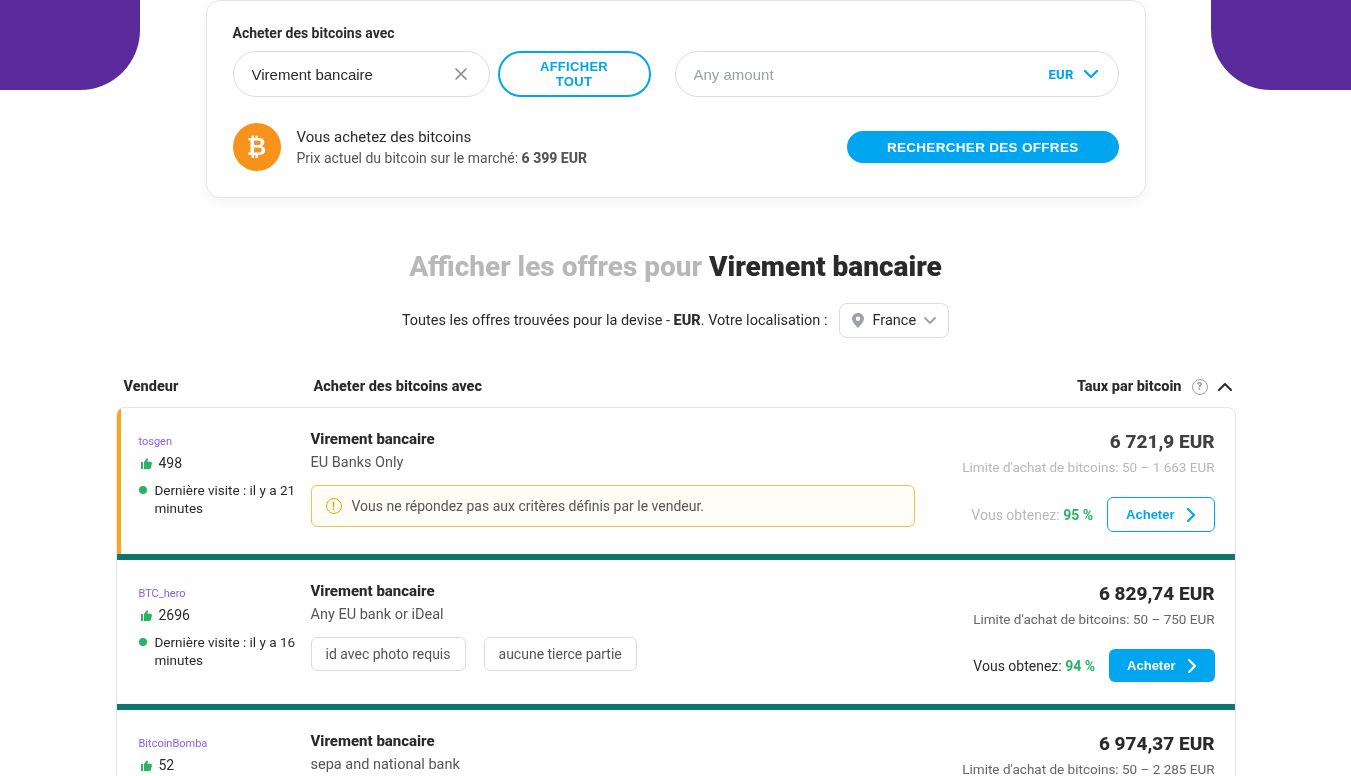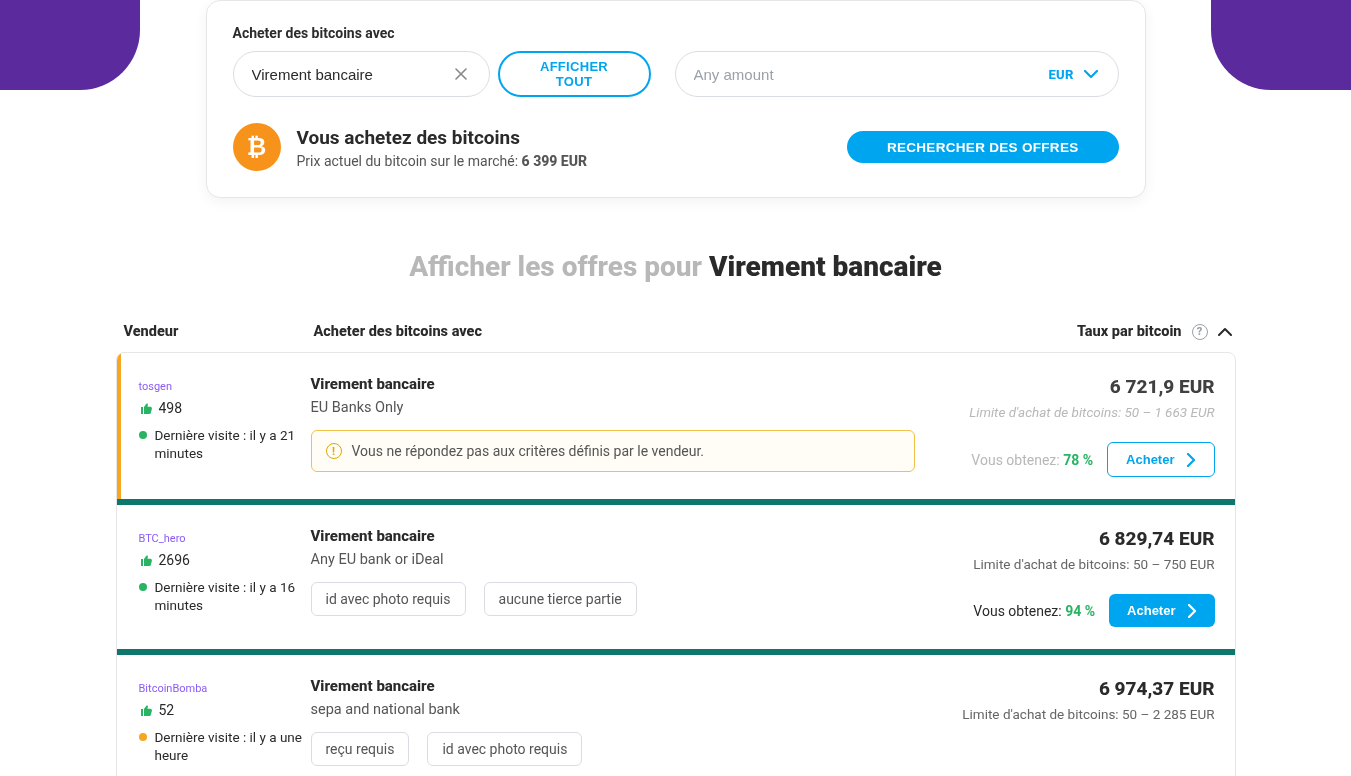--- a/index.html
+++ b/index.html
@@ -28,21 +28,21 @@
   }
   .amount-group { flex: 1; display: flex; align-items: center; border: 1px solid #d9dde2; border-radius: 999px; height: 46px; padding: 0 6px 0 18px; }
   .amount-input { flex: 1; border: none; outline: none; font-size: 15px; color: #2a2a2a; background: transparent; }
   .amount-input::placeholder { color: #9aa1a9; }
   .currency-select { display: flex; align-items: center; gap: 10px; padding: 0 14px; cursor: pointer; }
   .currency-select-label { font-weight: 800; font-size: 13px; color: #00a5ef; letter-spacing: 0.2px; }
 
   .buy-row { display: flex; align-items: center; justify-content: space-between; margin-top: 26px; }
   .buy-left { display: flex; align-items: center; gap: 16px; }
   .btc-circle { width: 48px; height: 48px; border-radius: 50%; background: #f7931a; display: flex; align-items: center; justify-content: center; color: #fff; font-weight: 900; font-size: 24px; }
-  .buy-title { font-size: 19px; font-weight: 700; color: #2a2a2a; }
+  .buy-title { font-size: 15px; font-weight: 400; color: #2a2a2a; }
   .buy-sub { font-size: 14px; color: #555; margin-top: 4px; }
   .buy-sub b { font-weight: 800; }
   .search-btn-primary {
     background: #00a5ef; color: #fff; border: none; border-radius: 999px; height: 32px; padding: 0 40px; font-size: 13.5px; font-weight: 800; letter-spacing: 0.3px; cursor: pointer;
   }
 
   .offers-heading { text-align: center; margin-top: 52px; font-size: 28px; font-weight: 800; color: #b8b8b8; }
   .offers-heading b { color: #2a2a2a; }
 
   .location-row { text-align: center; margin-top: 20px; font-size: 14.5px; color: #2a2a2a; display: flex; align-items: center; justify-content: center; gap: 12px; }
@@ -72,21 +72,21 @@
   .method-name { font-weight: 800; font-size: 15px; }
   .method-detail { color: #555; font-size: 14.5px; margin-top: 6px; }
   .warning-box { margin-top: 14px; border: 1px solid #f0c24a; background: #fffdf5; border-radius: 6px; padding: 12px 14px; display: flex; align-items: center; gap: 10px; font-size: 14px; color: #555; }
   .warn-icon { width: 16px; height: 16px; border: 1.5px solid #e0a800; border-radius: 50%; display: inline-flex; align-items: center; justify-content: center; font-size: 11px; color: #e0a800; font-weight: 700; flex-shrink: 0; }
   .tag-row { display: flex; gap: 18px; margin-top: 14px; flex-wrap: wrap; }
   .tag-chip { border: 1px solid #d9dde2; border-radius: 6px; padding: 8px 14px; font-size: 14px; color: #555; }
   .offer-rate { width: 280px; text-align: right; display: flex; flex-direction: column; align-items: flex-end; }
   .rate-value { font-size: 19px; font-weight: 800; color: #2a2a2a; }
   .rate-value.muted { color: #404040; margin-left: 19px; }
   .limit-text { font-size: 13.5px; color: #666; margin-top: 6px; }
-  .limit-text.muted { color: #b8b8b8; font-style: italic; }
+  .limit-text.muted { color: #b8b8b8; }
   .bottom-row { display: flex; align-items: center; gap: 14px; margin-top: 22px; }
   .obtain-text { font-size: 14px; color: #2a2a2a; }
   .obtain-text.muted { color: #b8b8b8; }
   .pct { font-weight: 700; color: #28b463; }
   .buy-btn { display: inline-flex; align-items: center; gap: 12px; border-radius: 6px; padding: 9px 18px; font-size: 13px; font-weight: 700; cursor: pointer; }
   .buy-btn.primary { background: #00a5ef; color: #fff; border: none; }
   .buy-btn.outline { background: #fff; color: #00a5ef; border: 1.5px solid #00a5ef; }
   .chevron-right { display: inline-block; }
   svg { display: block; }
 </style>
@@ -134,20 +134,36 @@
         </div>
       </div>
       <button class="search-btn-primary">RECHERCHER DES OFFRES</button>
     </div>
   </div>
 
   <div class="offers-heading">
     <span>Afficher les offres pour </span><b>Virement bancaire</b>
   </div>
 
+  <div class="location-row">
+    <span>
+      <span>Toutes les offres trouvées pour la devise - </span><b>EUR</b><span>. Votre localisation :</span>
+    </span>
+    <span class="location-pill">
+      <span class="pin-icon">
+        <svg width="12" height="15" viewBox="0 0 12 15">
+            <path d="M6 0 C2.7 0 0 2.5 0 5.6 C0 9.8 6 15 6 15 S12 9.8 12 5.6 C12 2.5 9.3 0 6 0 Z M6 8 A2.3 2.3 0 1 1 6 3.4 A2.3 2.3 0 0 1 6 8 Z" fill="#9aa1a9"></path>
+          </svg>
+      </span>
+      <span>France</span>
+      <svg width="12" height="8" viewBox="0 0 12 8">
+          <path d="M1 1 L6 6 L11 1" stroke="#9aa1a9" stroke-width="1.8" fill="none" stroke-linecap="round" stroke-linejoin="round"></path>
+        </svg>
+    </span>
+  </div>
 
   <div class="table-head">
     <div class="col-vendor">Vendeur</div>
     <div class="col-method">Acheter des bitcoins avec</div>
     <div class="col-rate">
       <span>Taux par bitcoin</span>
       <span class="help-icon">?</span>
       <svg width="14" height="9" viewBox="0 0 14 9">
           <path d="M1 8 L7 2 L13 8" stroke="#2a2a2a" stroke-width="2" fill="none" stroke-linecap="round" stroke-linejoin="round"></path>
         </svg>
@@ -176,21 +192,21 @@
                <div class="method-detail">EU Banks Only</div>
           <div class="warning-box">
                 <span class="warn-icon">!</span>
                 <span>Vous ne répondez pas aux critères définis par le vendeur.</span>
               </div>
         </div>
         <div class="offer-rate">
     <div class="rate-value muted">6 721,9 EUR</div>
     <div class="limit-text muted">Limite d'achat de bitcoins: 50 – 1 663 EUR</div>
     <div class="bottom-row">
-      <span class="obtain-text muted">Vous obtenez: <span class="pct">78 %</span></span>
+      <span class="obtain-text muted">Vous obtenez: <span class="pct">95 %</span></span>
       <button class="buy-btn outline">
         <span>Acheter</span>
         <span class="chevron-right">
           <svg width="9" height="14" viewBox="0 0 9 14">
                   <path d="M1 1 L7 7 L1 13" stroke="#00a5ef" stroke-width="2.2" fill="none" stroke-linecap="round" stroke-linejoin="round"></path>
                 </svg>
         </span>
       </button>
     </div>
   </div>

